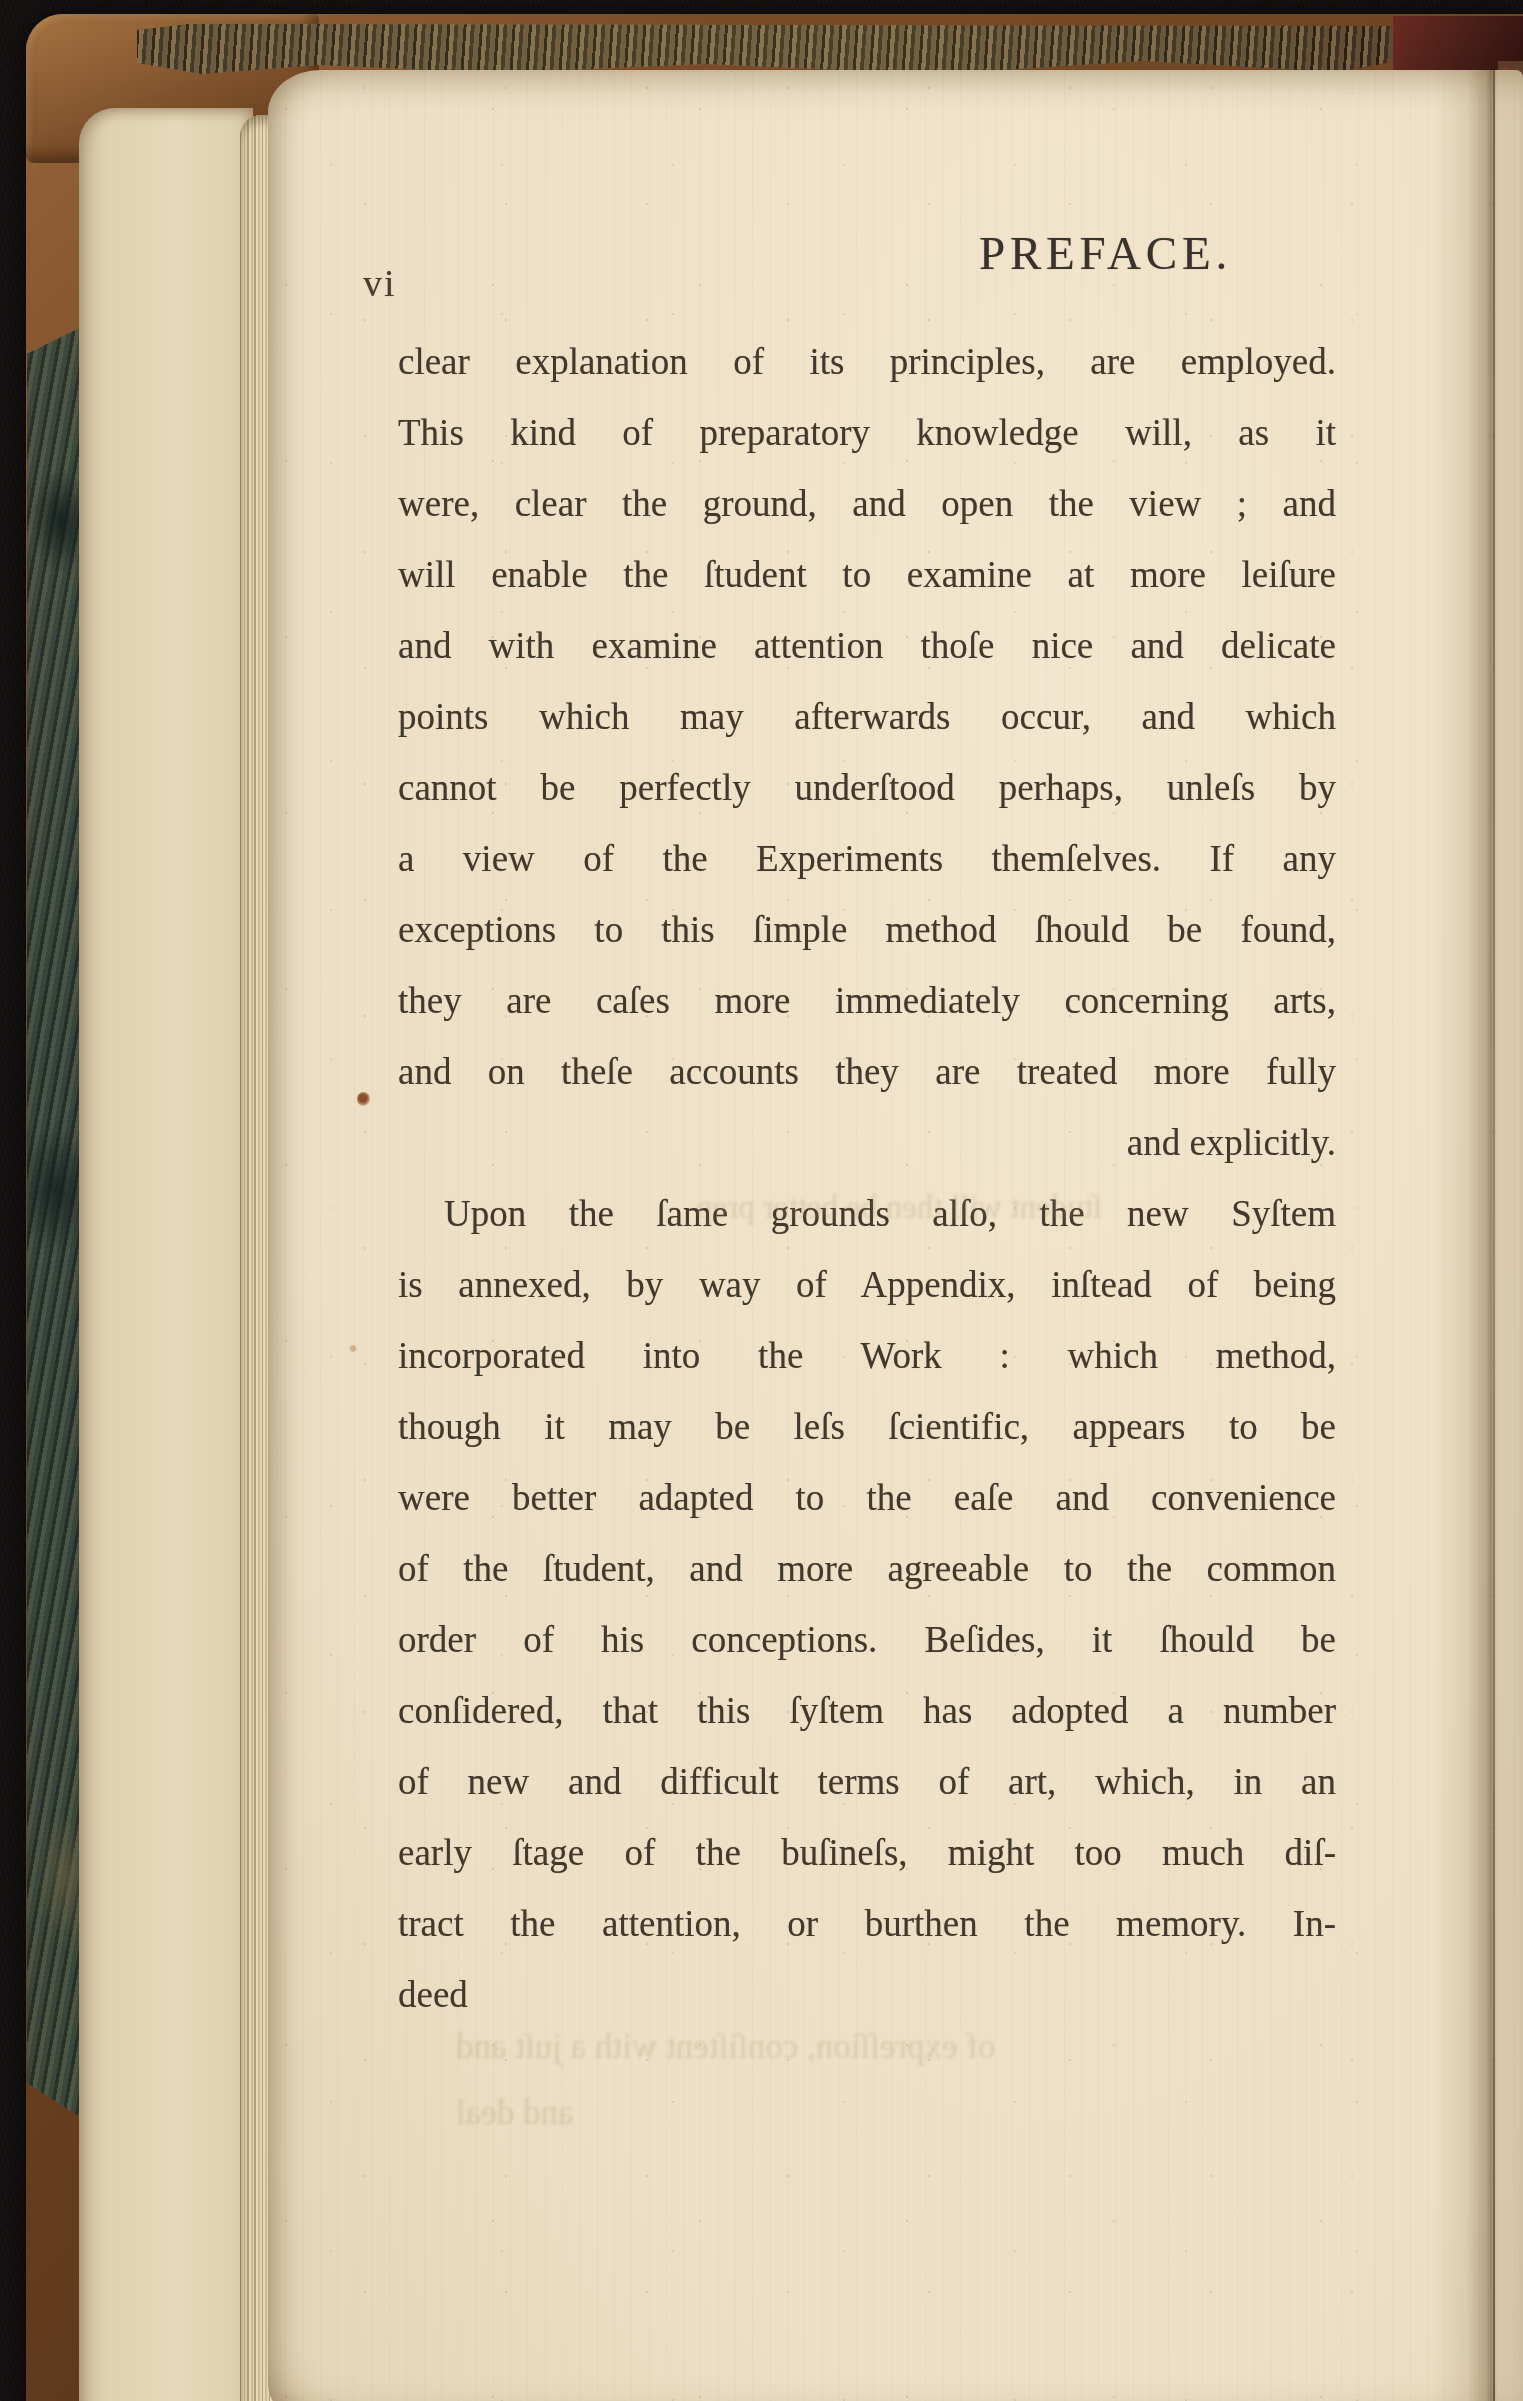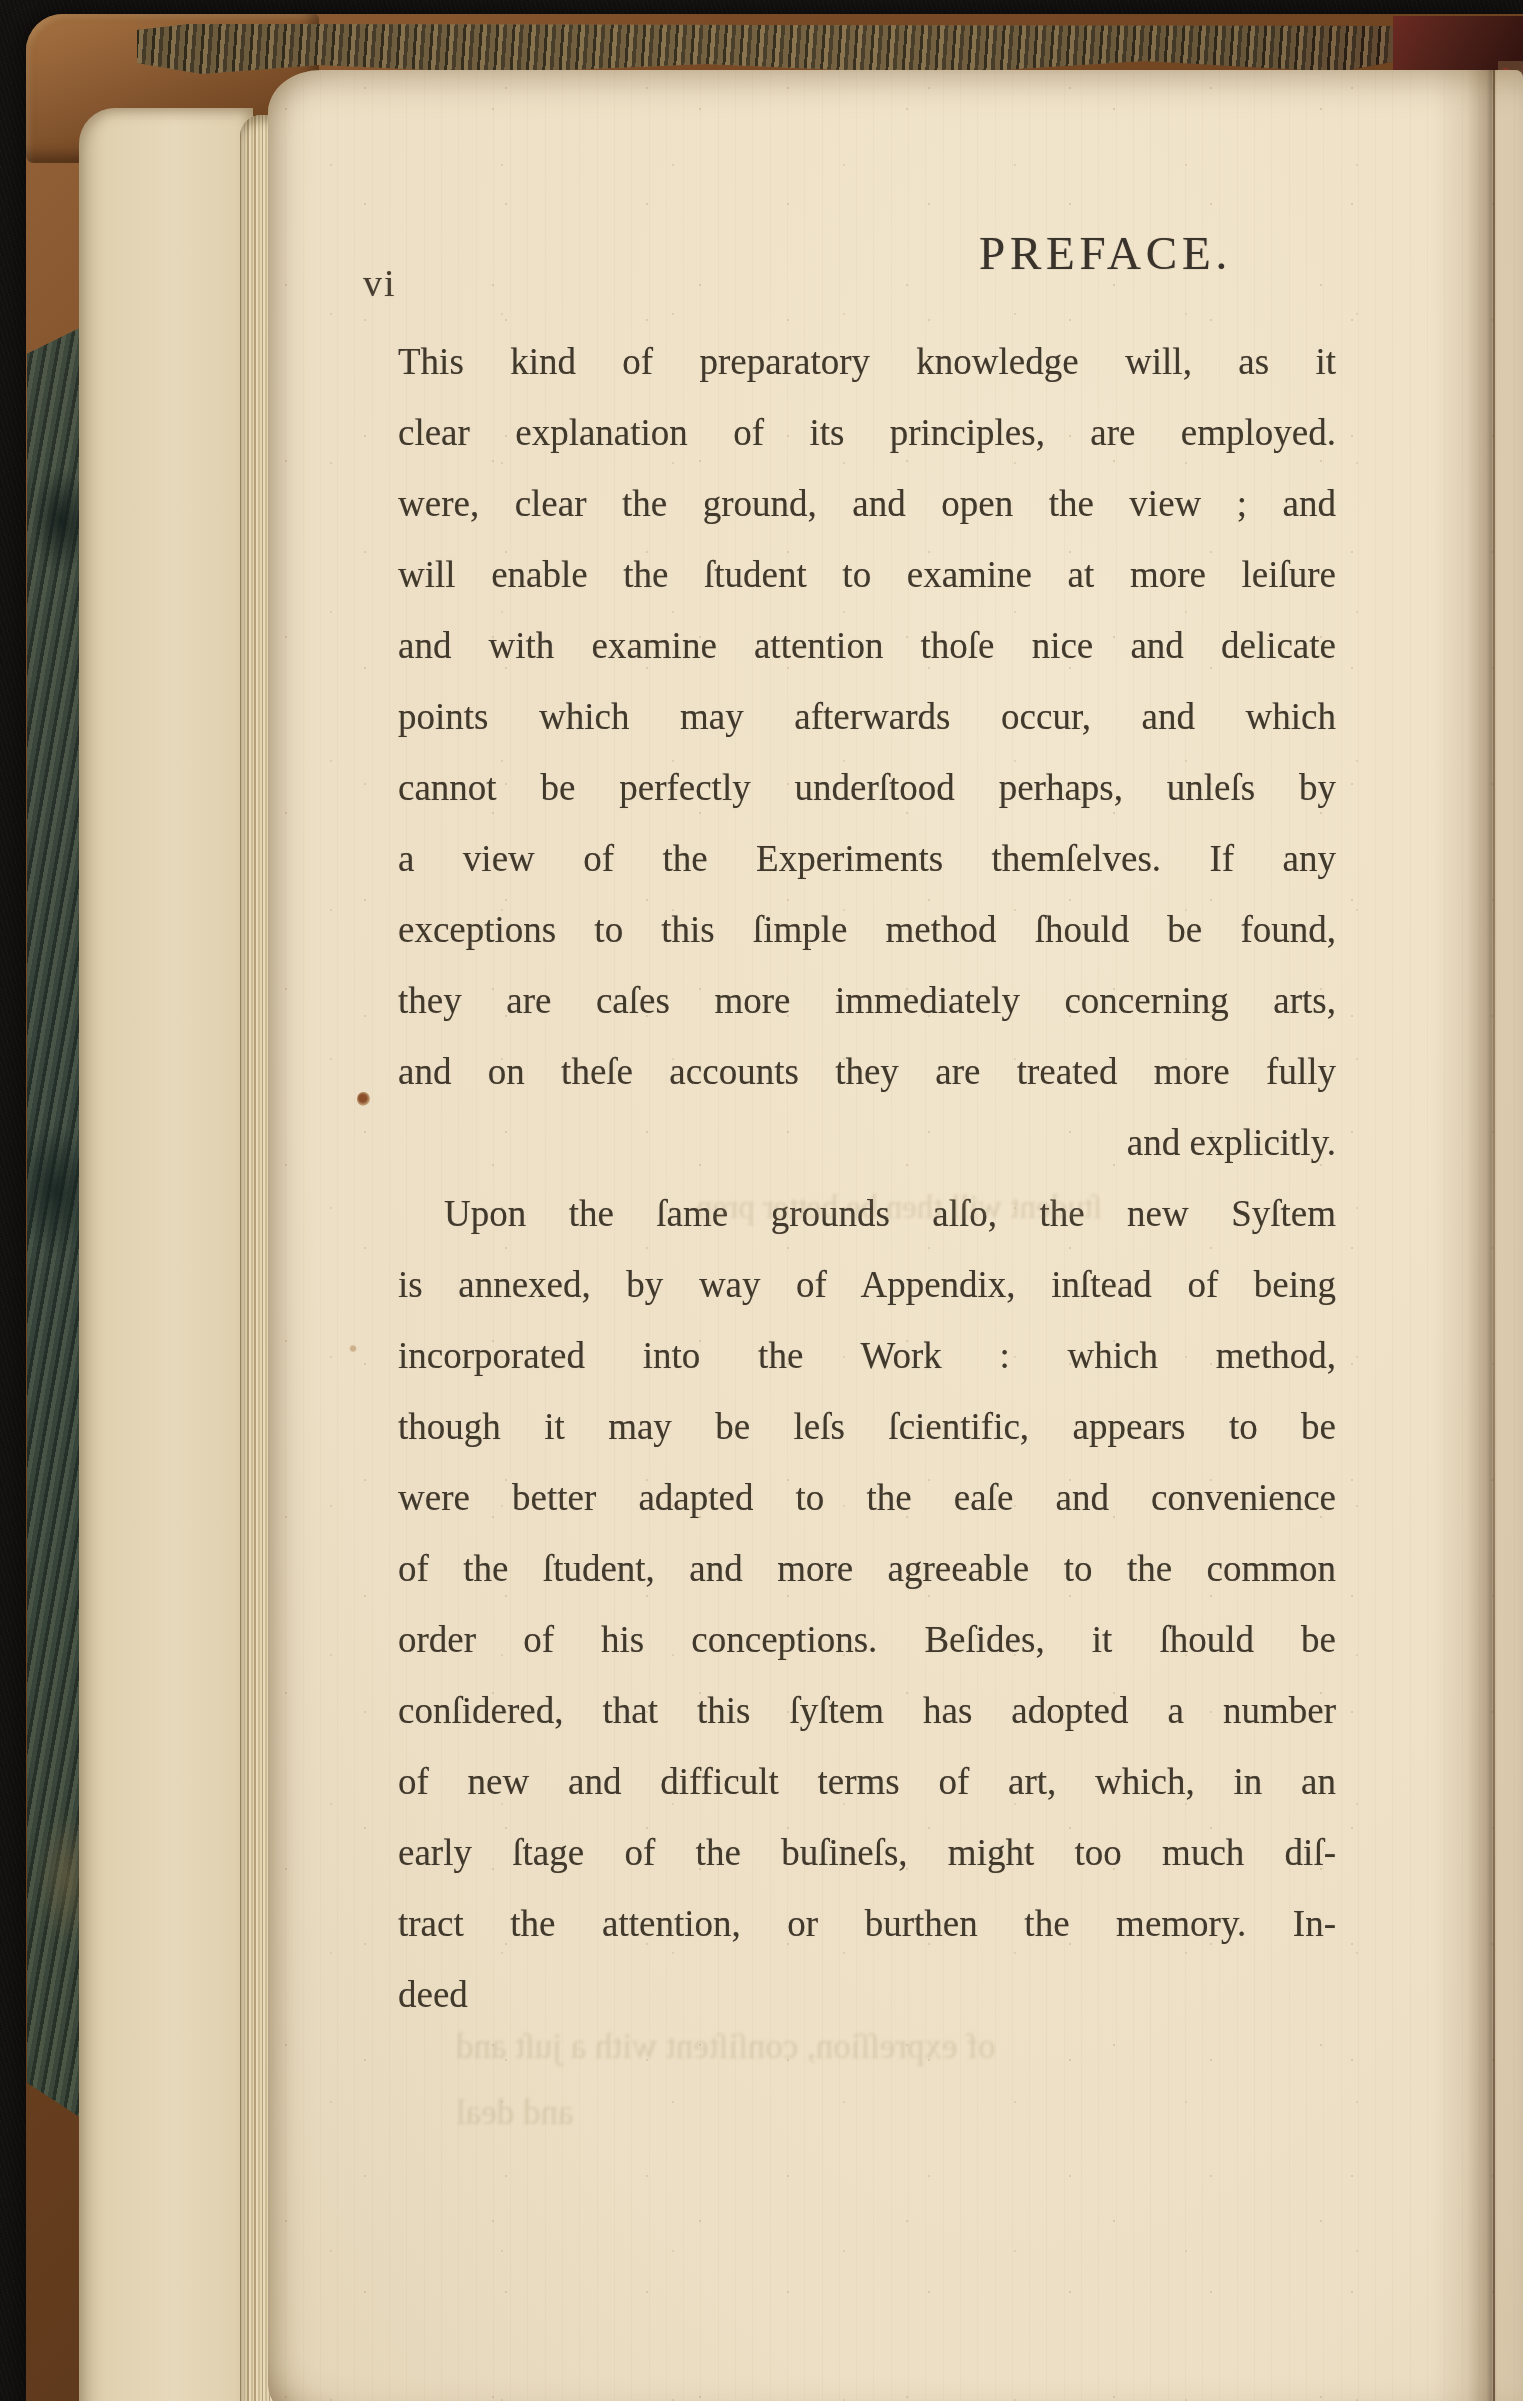--- a/index.html
+++ b/index.html
@@ -163,22 +163,22 @@
   <div class="page">
     <div class="laid-lines"></div>
     <div class="gutter"></div>
     <div class="crease"></div>
     <div class="fox fox1"></div>
     <div class="fox fox2"></div>
 
     <div class="pagenum">vi</div>
     <div class="title">PREFACE.</div>
     <div class="text-block">
+        <div class="line j">clear explanation of its principles, are employed.</div>
         <div class="line j">This kind of preparatory knowledge will, as it</div>
-        <div class="line j">clear explanation of its principles, are employed.</div>
         <div class="line j">were, clear the ground, and open the view ; and</div>
         <div class="line j">will enable the ſtudent to examine at more leiſure</div>
         <div class="line j">and with examine attention thoſe nice and delicate</div>
         <div class="line j">points which may afterwards occur, and which</div>
         <div class="line j">cannot be perfectly underſtood perhaps, unleſs by</div>
         <div class="line j">a view of the Experiments themſelves.  If any</div>
         <div class="line j">exceptions to this ſimple method ſhould be found,</div>
         <div class="line j">they are caſes more immediately concerning arts,</div>
         <div class="line j">and on theſe accounts they are treated more fully</div>
         <div class="line">and explicitly.</div>

